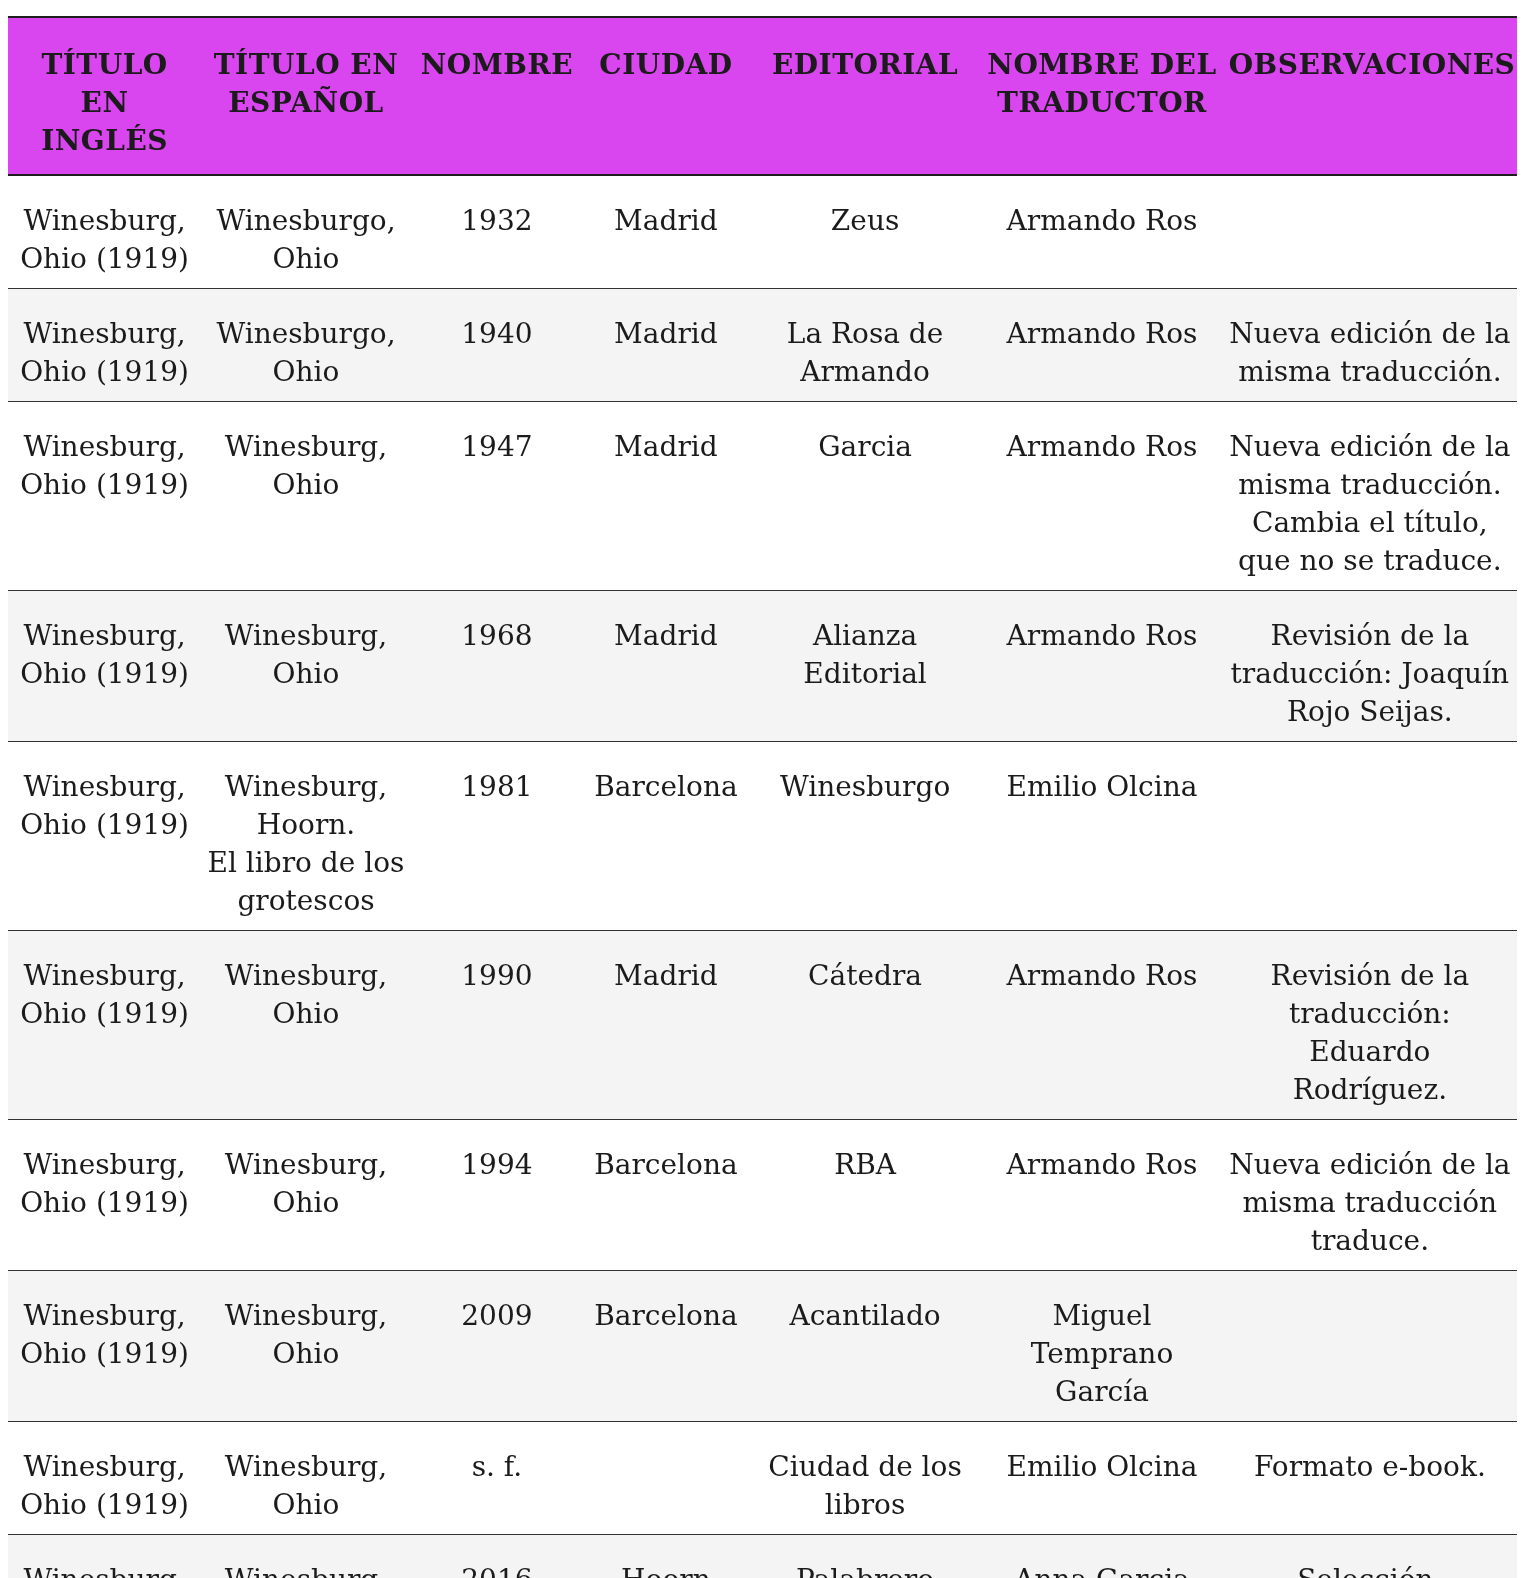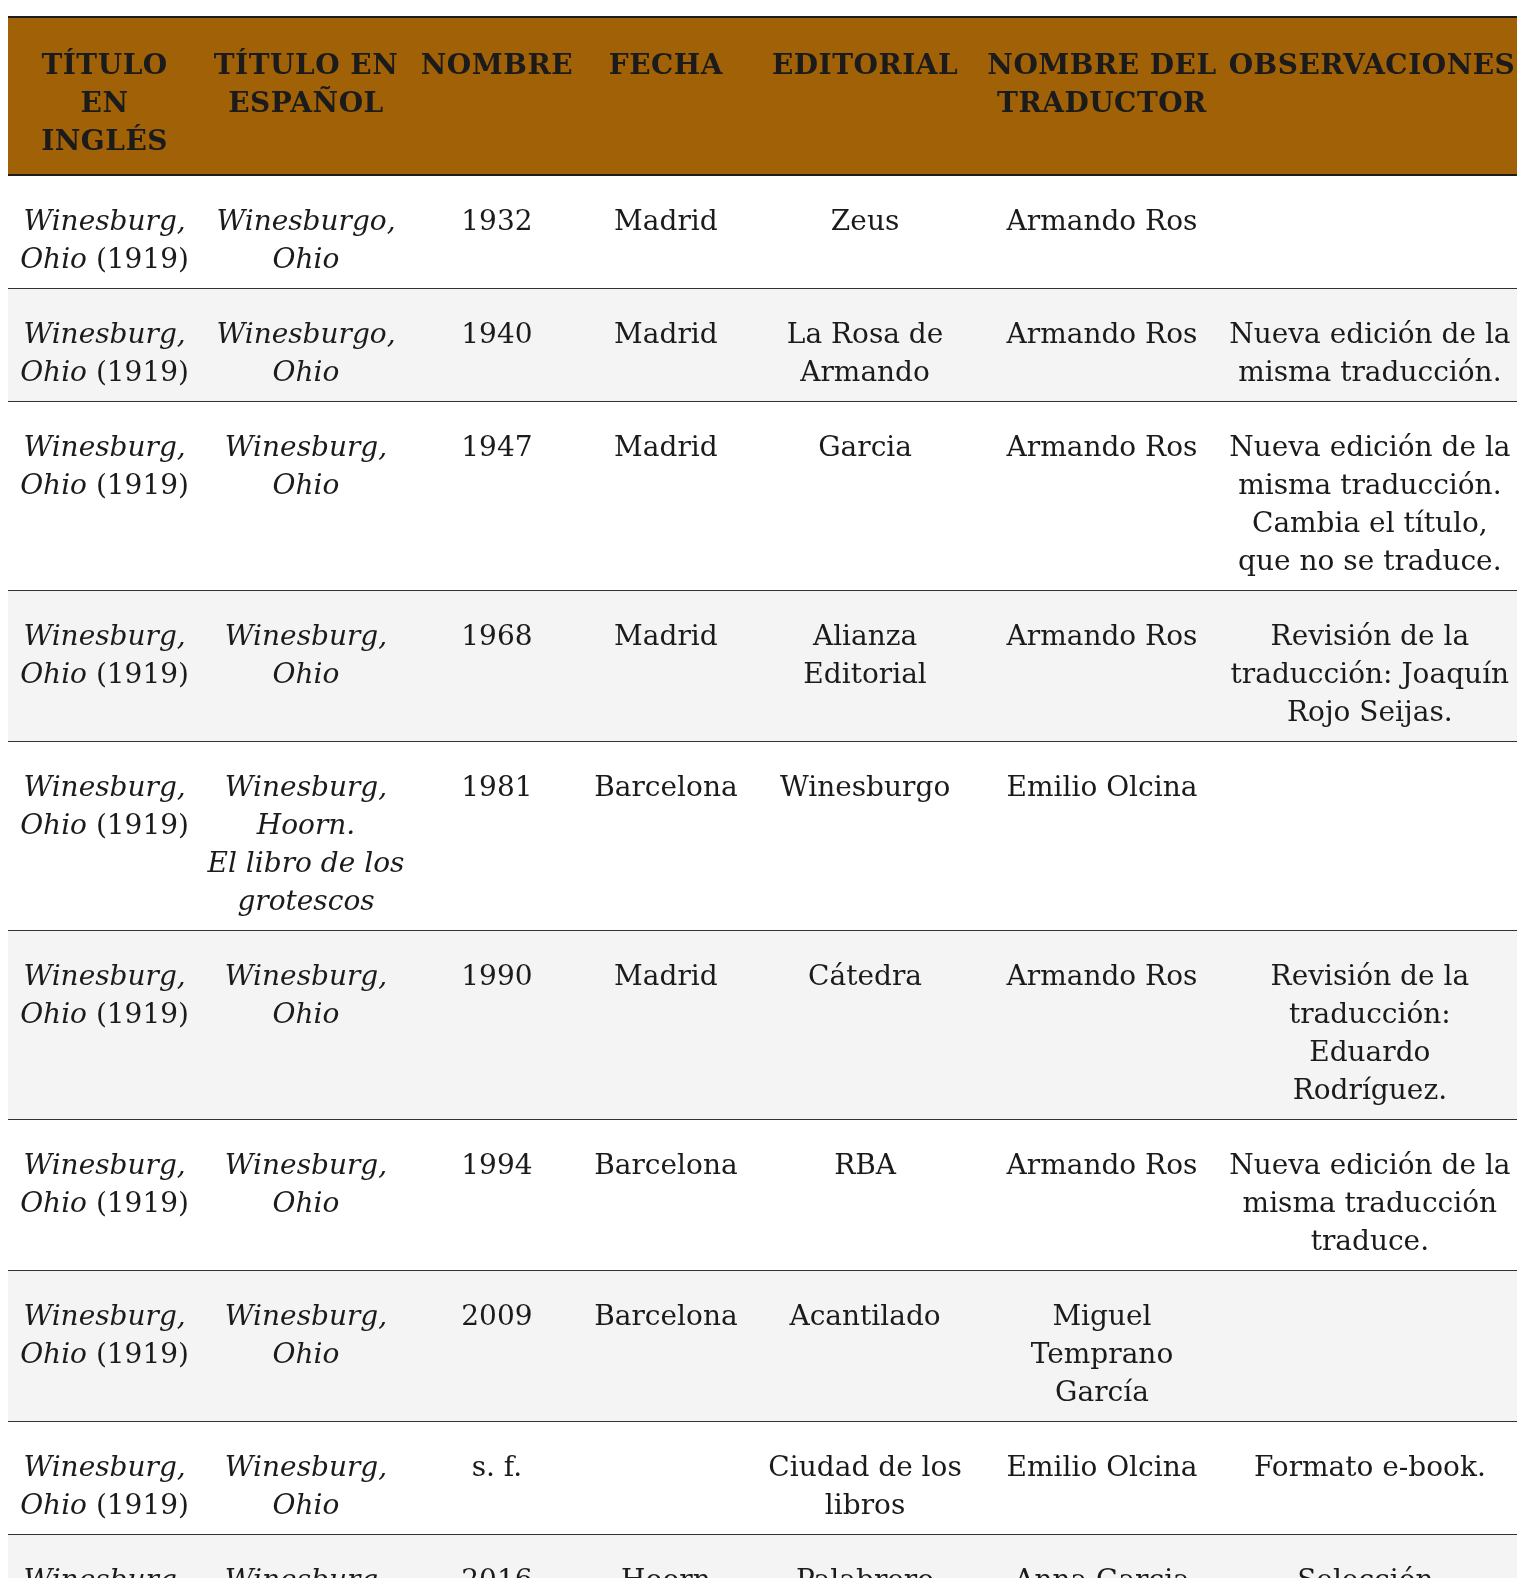--- a/index.html
+++ b/index.html
@@ -17,21 +17,21 @@
     padding: 16px 11px 12px 8px;
   }
   table.trans-table {
     border-collapse: collapse;
     table-layout: fixed;
     width: 1509px;
     border-top: 2px solid #1d1d1d;
     border-bottom: 2px solid #1d1d1d;
   }
   thead th {
-    background: #a16207;
+    background: #d946ef;
     font-weight: bold;
     font-size: 28px;
     line-height: 38px;
     letter-spacing: 0.5px;
     padding: 28px 6px 14px 6px;
     text-align: center;
     vertical-align: top;
     border-bottom: 2px solid #1d1d1d;
   }
   tbody td {
@@ -45,21 +45,20 @@
     background: #ffffff;
     border-top: 1.5px solid #333333;
   }
   tbody tr:first-child {
     border-top: none;
   }
   tbody tr:nth-child(even) {
     background: #f4f4f4;
   }
   .italic {
-    font-style: italic;
     margin-top: 7px;
   }
   .seg {
     display: block;
   }
 </style>
 </head>
 <body>
 
 <div class="table-wrap">
@@ -71,21 +70,21 @@
       <col style="width:11.0%">
       <col style="width:15.4%">
       <col style="width:16.0%">
       <col style="width:19.5%">
     </colgroup>
     <thead>
       <tr>
           <th>TÍTULO EN INGLÉS</th>
           <th>TÍTULO EN ESPAÑOL</th>
           <th>NOMBRE</th>
-          <th>FECHA</th>
+          <th>CIUDAD</th>
           <th>EDITORIAL</th>
           <th>NOMBRE DEL TRADUCTOR</th>
           <th>OBSERVACIONES</th>
         </tr>
     </thead>
     <tbody>
         <tr>
     <td><span class="italic">Winesburg, Ohio</span> <span>(1919)</span></td>
     <td class="italic">
             <span class="seg">Winesburgo, Ohio</span>

